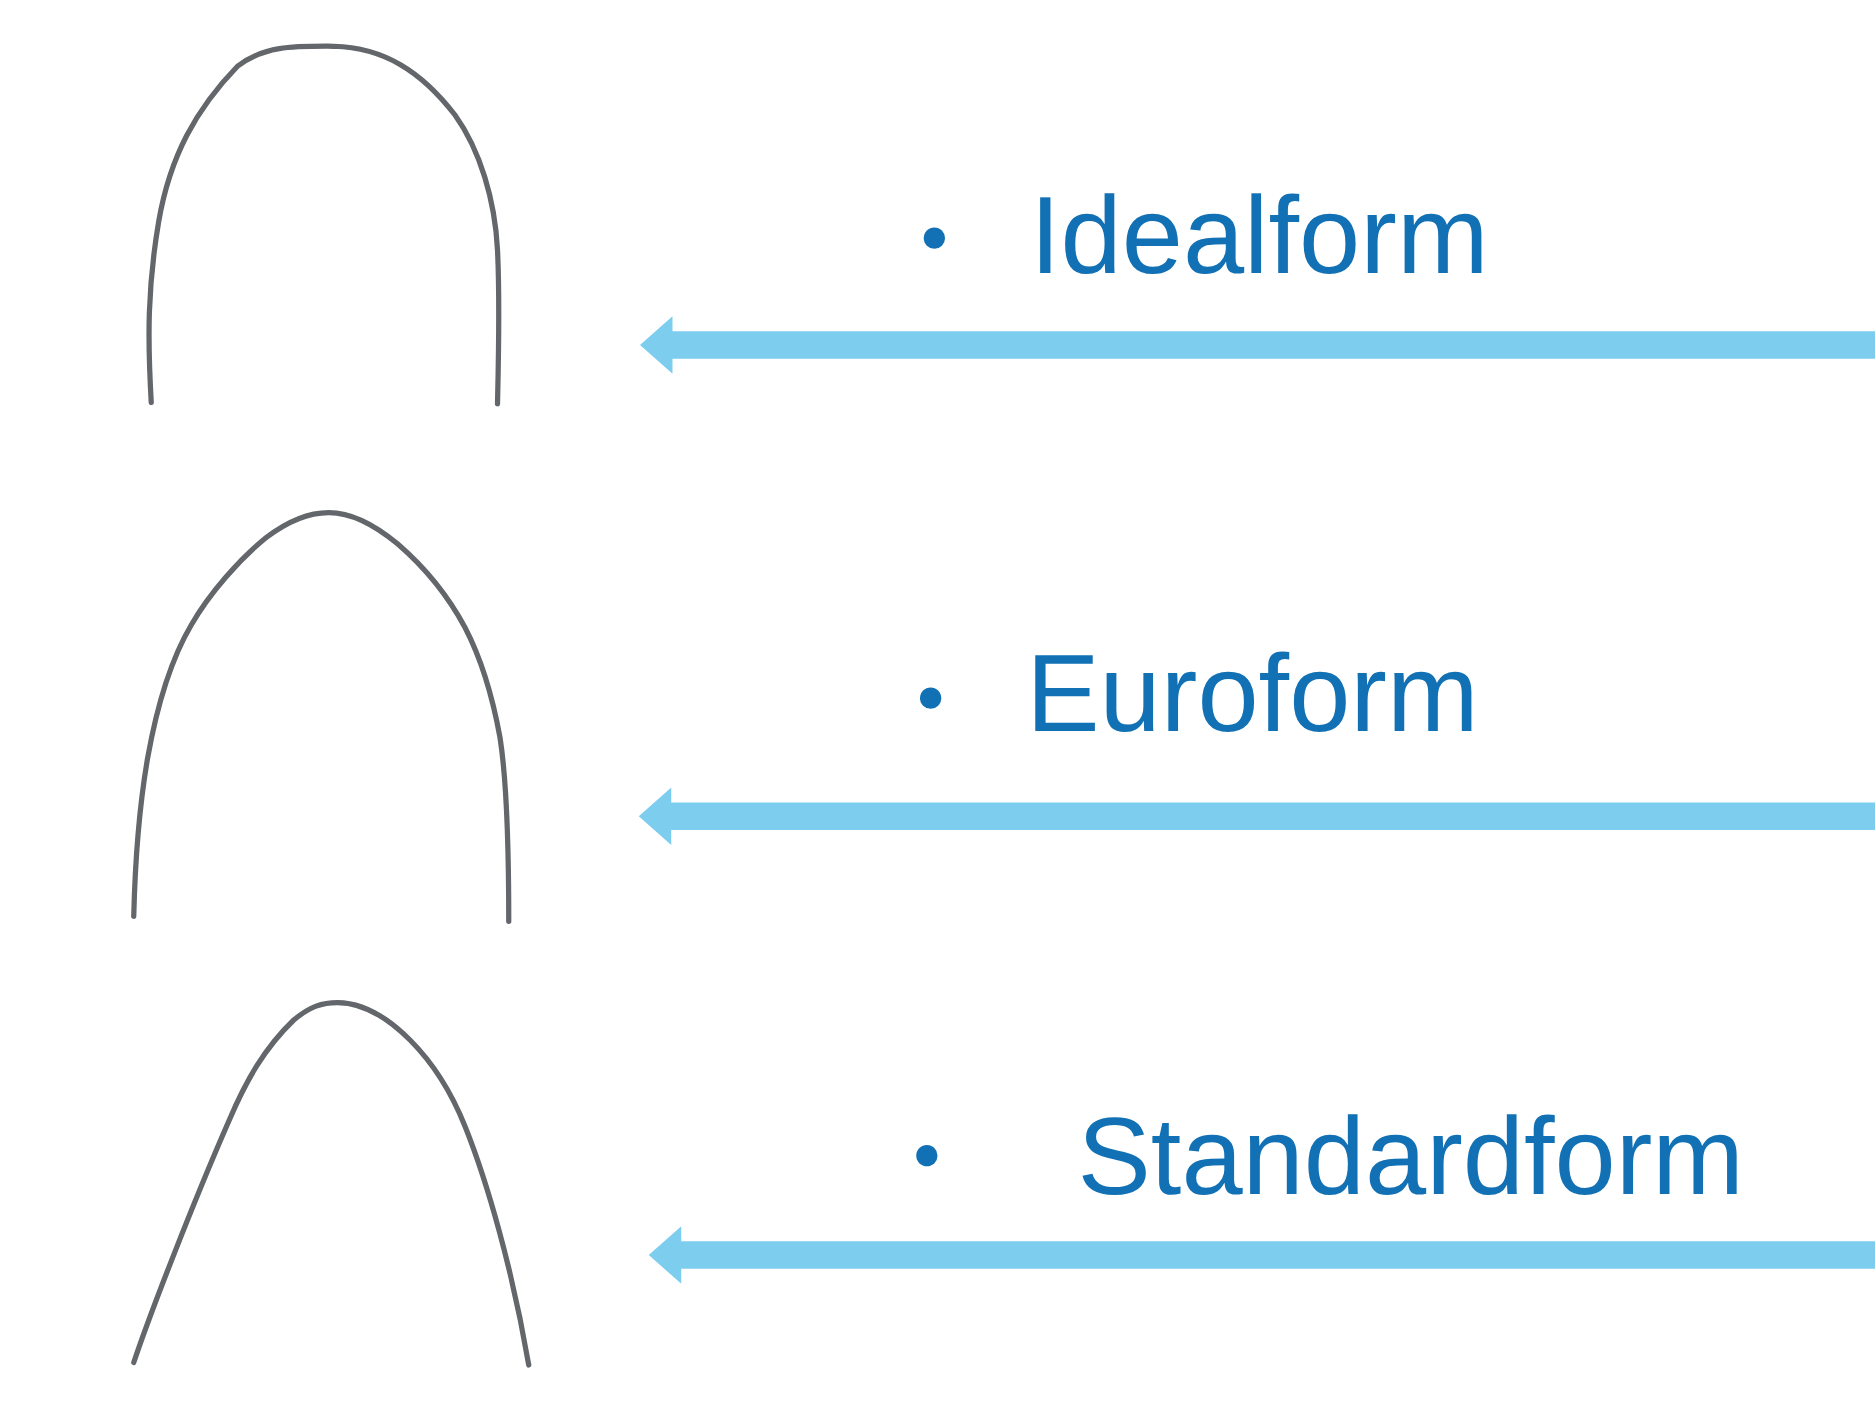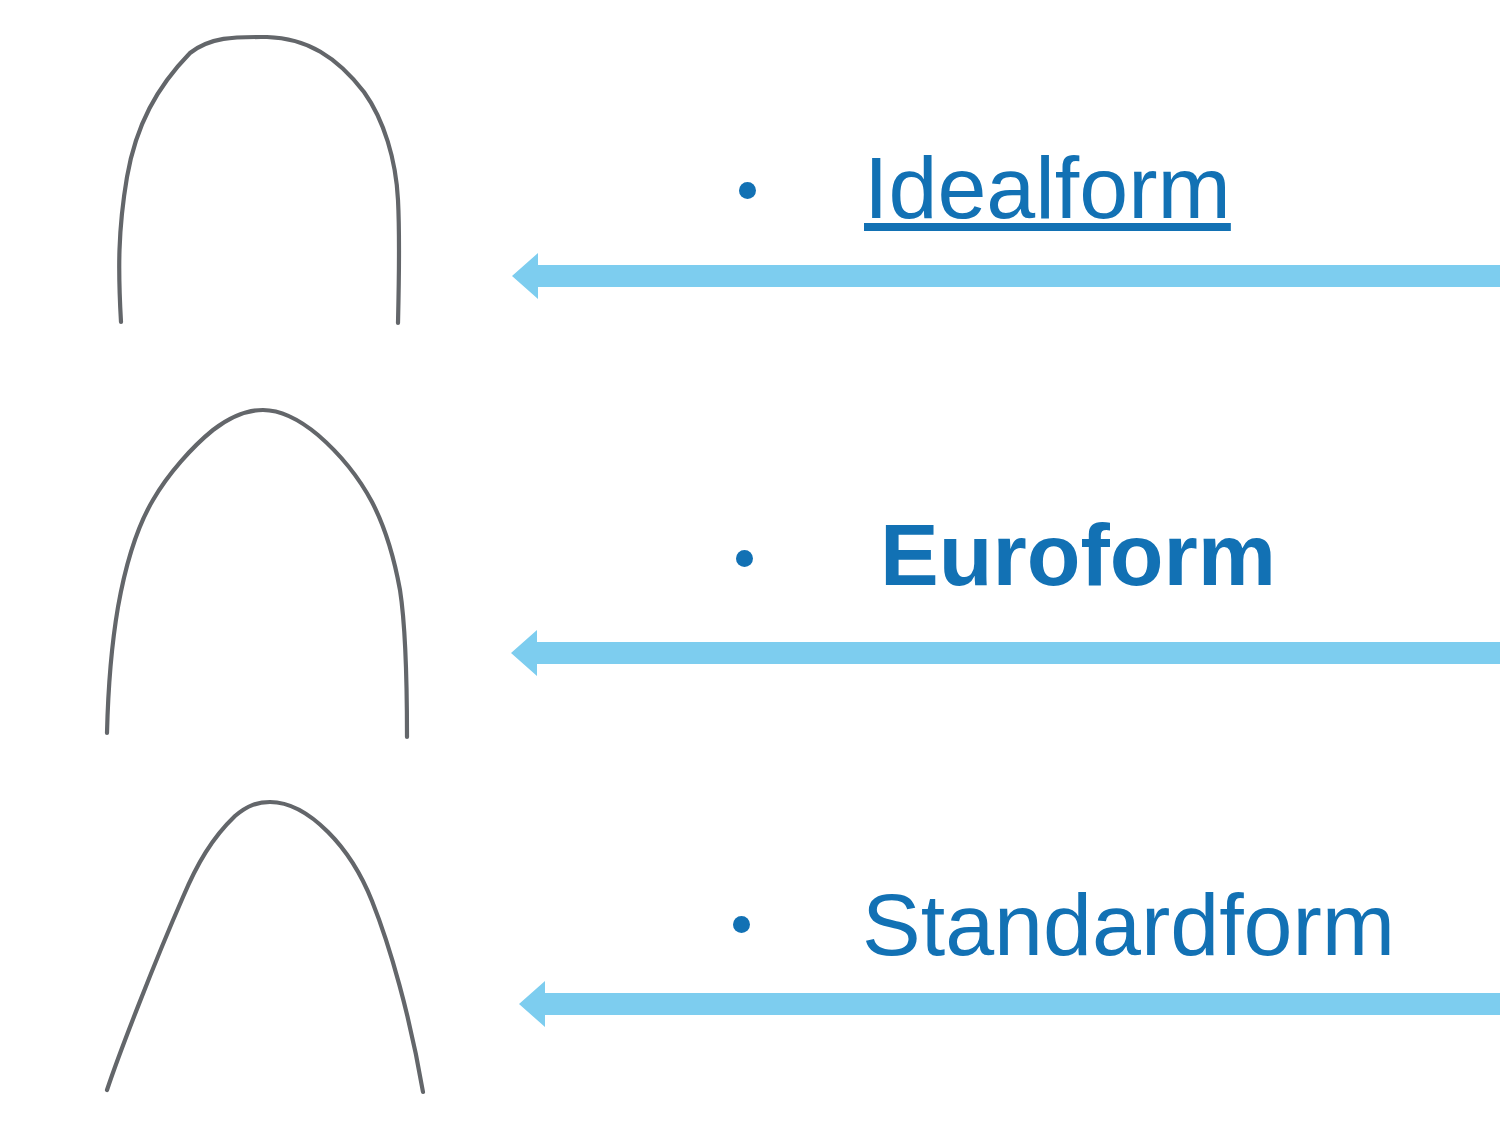--- a/index.html
+++ b/index.html
@@ -79,29 +79,29 @@
                C 20 255, 55 165, 83 101
                C 97 68, 112 42, 135 20
                C 148 9, 158 6, 170 6
                C 190 6, 210 18, 228 36
                C 248 56, 262 80, 272 105
                C 290 150, 310 220, 323 296"></path>
     </svg>
   </div>
 
   <span class="bullet-dot" style="left:739px; top:182px;"></span>
-  <div class="label" style="left:864px; top:135px;text-decoration:underline;">Idealform</div>
+  <div class="label" style="left:824px; top:135px;">Idealform</div>
   <div class="arrow" style="left:512px; top:253px;">
     <svg width="988" height="46" viewBox="0 0 988 46" preserveAspectRatio="none" aria-hidden="true">
       <polygon points="0,23 26,0 26,12 988,12 988,34 26,34 26,46"></polygon>
     </svg>
   </div>
 
   <span class="bullet-dot" style="left:736px; top:550px;"></span>
-  <div class="label" style="left:880px; top:502px;font-weight:bold;">Euroform</div>
+  <div class="label" style="left:821px; top:502px;">Euroform</div>
   <div class="arrow" style="left:511px; top:630px;">
     <svg width="989" height="46" viewBox="0 0 989 46" preserveAspectRatio="none" aria-hidden="true">
       <polygon points="0,23 26,0 26,12 989,12 989,34 26,34 26,46"></polygon>
     </svg>
   </div>
 
   <span class="bullet-dot" style="left:733px; top:916px;"></span>
   <div class="label" style="left:862px; top:872px;text-align:right;">Standardform</div>
   <div class="arrow" style="left:519px; top:981px;">
     <svg width="981" height="46" viewBox="0 0 981 46" preserveAspectRatio="none" aria-hidden="true">

